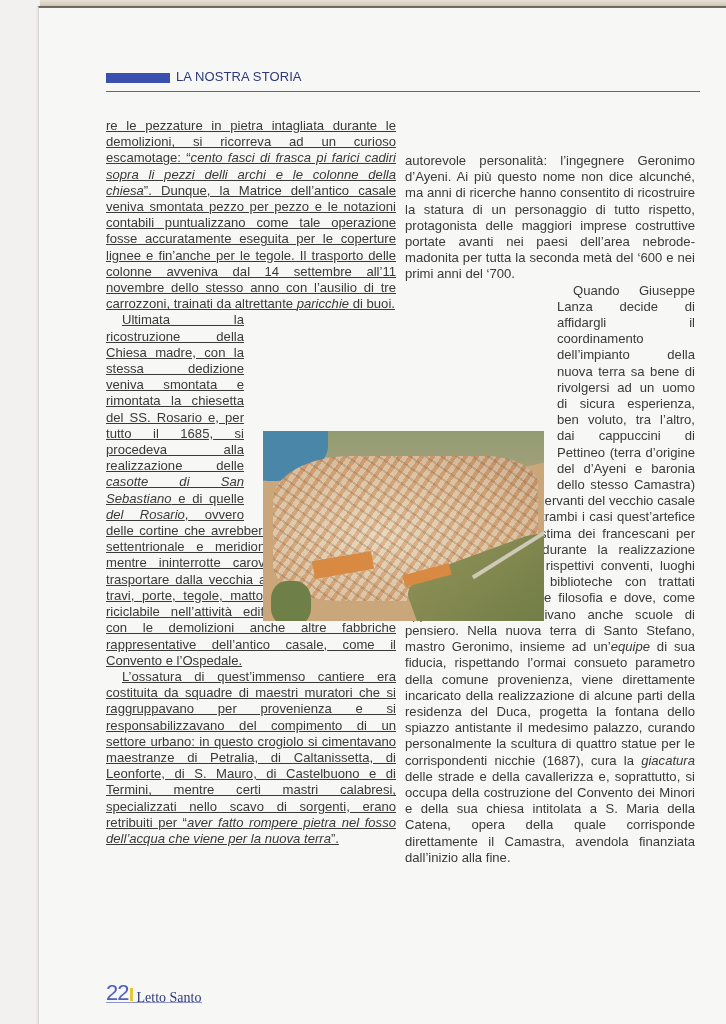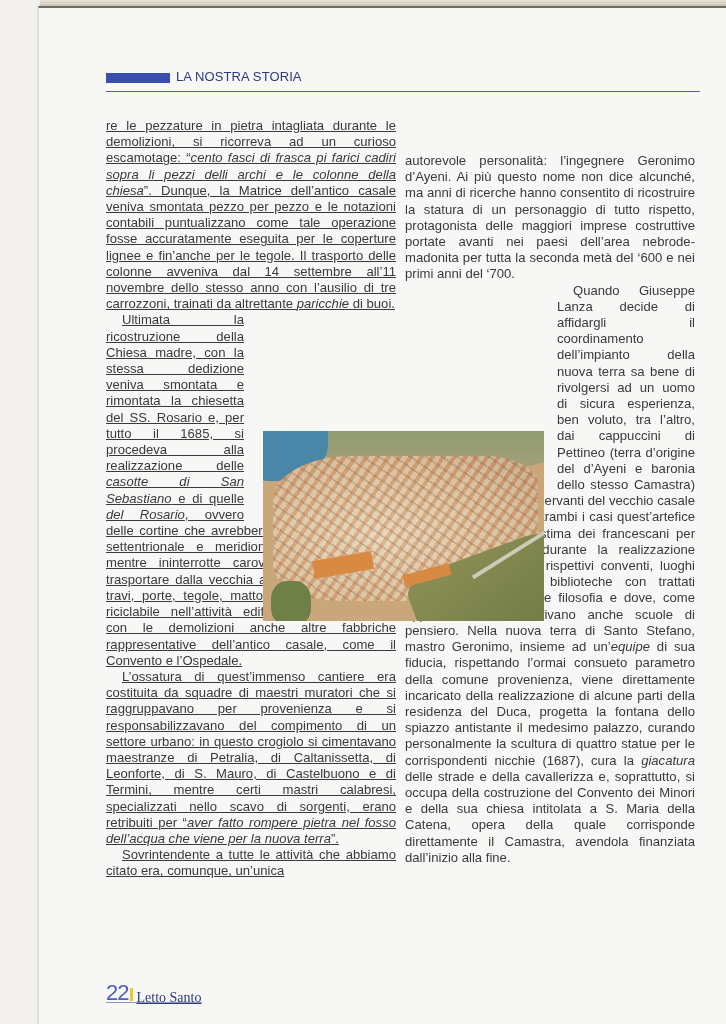--- a/index.html
+++ b/index.html
@@ -27,40 +27,39 @@
       repeating-linear-gradient(-55deg,rgba(230,220,200,0.35) 0 5px,rgba(200,120,70,0.35) 5px 9px),
       radial-gradient(ellipse at 40% 55%,#e8d7b9,#d5b48c 60%,#b99470);}
   .photo .green{position:absolute;left:150px;top:120px;width:160px;height:90px;background:linear-gradient(160deg,#8c8f55,#6e7a45);transform:rotate(-20deg);border-radius:20%;}
   .photo .road{position:absolute;left:200px;top:110px;width:130px;height:4px;background:#cfcab8;transform:rotate(-32deg);}
   .photo .roofs{position:absolute;left:50px;top:125px;width:60px;height:18px;background:#d98a42;transform:rotate(-10deg);}
   .photo .roofs2{position:absolute;left:140px;top:138px;width:48px;height:12px;background:#d98a42;transform:rotate(-15deg);}
   .photo .green2{position:absolute;left:8px;top:150px;width:40px;height:45px;background:#6e7f48;border-radius:40%;}
   .footer{position:absolute;left:106px;top:980px;height:24px;}
   .page-num{font-size:22px;color:#4f5cc0;letter-spacing:-1px;vertical-align:bottom;margin-top:36px;}
   .footer-sep{display:inline-block;width:3px;height:13px;background:#e3c83a;margin:0 3px 0 2px;vertical-align:1px;}
-  .pub-name{font-family:"Liberation Serif",serif;font-size:14px;color:#2d3a7a;text-decoration:underline;}
+  .pub-name{font-family:"Liberation Serif",serif;font-size:14px;color:#2d3a7a;}
   .footer-rule{position:absolute;left:0;top:22px;width:96px;height:1px;background:#8f95c8;}
 </style>
 </head>
 <body>
 
 <div class="page-top-shadow"></div>
 <div class="page"></div>
 
 <div class="header">
   <div class="header-bar"></div>
   <div class="header-title">LA NOSTRA STORIA</div>
   <div class="header-rule"></div>
 </div>
 
 <div class="col col-left">
   <p><span>re le pezzature in pietra intagliata durante le demolizioni, si ricorreva ad un curioso escamotage: “</span><span class="i">cento fasci di frasca pi farici cadiri sopra li pezzi delli archi e le colonne della chiesa</span><span>”. Dunque, la Matrice dell’antico casale veniva smontata pezzo per pezzo e le notazioni contabili puntualizzano come tale operazione fosse accuratamente eseguita per le coperture lignee e fin’anche per le tegole. Il trasporto delle colonne avveniva dal 14 settembre all’11 novembre dello stesso anno con l’ausilio di tre carrozzoni, trainati da altrettante </span><span class="i">paricchie</span><span> di buoi.</span></p>
   <p class="indent"><span class="float-right"></span><span><span>Ultimata la ricostruzione della Chiesa madre, con la stessa dedizione veniva smontata e rimontata la chiesetta del SS. Rosario e, per tutto il 1685, si procedeva alla realizzazione delle </span><span class="i">casotte di San Sebastiano</span><span> e di quelle </span><span class="i">del Rosario</span><span>, ovvero delle cortine che avrebbero delimitato il margine settentrionale e meridionale del quadrilatero, mentre ininterrotte carovane continuavano a trasportare dalla vecchia alla nuova terra pietre, travi, porte, tegole, mattoni e quant’altro fosse riciclabile nell’attività edificatoria, interessando con le demolizioni anche altre fabbriche rappresentative dell’antico casale, come il Convento e l’Ospedale.</span></span></p>
   <p class="indent"><span>L’ossatura di quest’immenso cantiere era costituita da squadre di maestri muratori che si raggruppavano per provenienza e si responsabilizzavano del compimento di un settore urbano: in questo crogiolo si cimentavano maestranze di Petralia, di Caltanissetta, di Leonforte, di S. Mauro, di Castelbuono e di Termini, mentre certi mastri calabresi, specializzati nello scavo di sorgenti, erano retribuiti per “</span><span class="i">aver fatto rompere pietra nel fosso dell’acqua che viene per la nuova terra</span><span>”.</span></p>
-  <p class="indent"><span>Sovrintendente a tutte le attività che abbiamo citato era, comunque, un’unica</span></p>
 </div>
 
 <div class="col col-right">
   <p><span>autorevole personalità: l’ingegnere Geronimo d’Ayeni. Ai più questo nome non dice alcunché, ma anni di ricerche hanno consentito di ricostruire la statura di un personaggio di tutto rispetto, protagonista delle maggiori imprese costruttive portate avanti nei paesi dell’area nebrode-madonita per tutta la seconda metà del ‘600 e nei primi anni del ‘700.</span></p>
   <p class="indent"><span class="float-left"></span><span><span>Quando Giuseppe Lanza decide di affidargli il coordinamento dell’impianto della nuova terra sa bene di rivolgersi ad un uomo di sicura esperienza, ben voluto, tra l’altro, dai cappuccini di Pettineo (terra d’origine del d’Ayeni e baronia dello stesso Camastra) e dagli stessi minori osservanti del vecchio casale di Santo Stefano: in entrambi i casi quest’artefice si era guadagnato la stima dei francescani per benemerita condotta durante la realizzazione d’alcune fabbriche nei rispettivi conventi, luoghi nei quali esistevano biblioteche con trattati d’architettura, teologia e filosofia e dove, come appresso diremo, fiorivano anche scuole di pensiero. Nella nuova terra di Santo Stefano, mastro Geronimo, insieme ad un’</span><span class="i">equipe</span><span> di sua fiducia, rispettando l’ormai consueto parametro della comune provenienza, viene direttamente incaricato della realizzazione di alcune parti della residenza del Duca, progetta la fontana dello spiazzo antistante il medesimo palazzo, curando personalmente la scultura di quattro statue per le corrispondenti nicchie (1687), cura la </span><span class="i">giacatura</span><span> delle strade e della cavallerizza e, soprattutto, si occupa della costruzione del Convento dei Minori e della sua chiesa intitolata a S. Maria della Catena, opera della quale corrisponde direttamente il Camastra, avendola finanziata dall’inizio alla fine.</span></span></p>
 </div>
 
 <div class="photo" title="Aerial view of the town of Santo Stefano by the sea">
   <div class="hills"></div>
   <div class="sea"></div>

